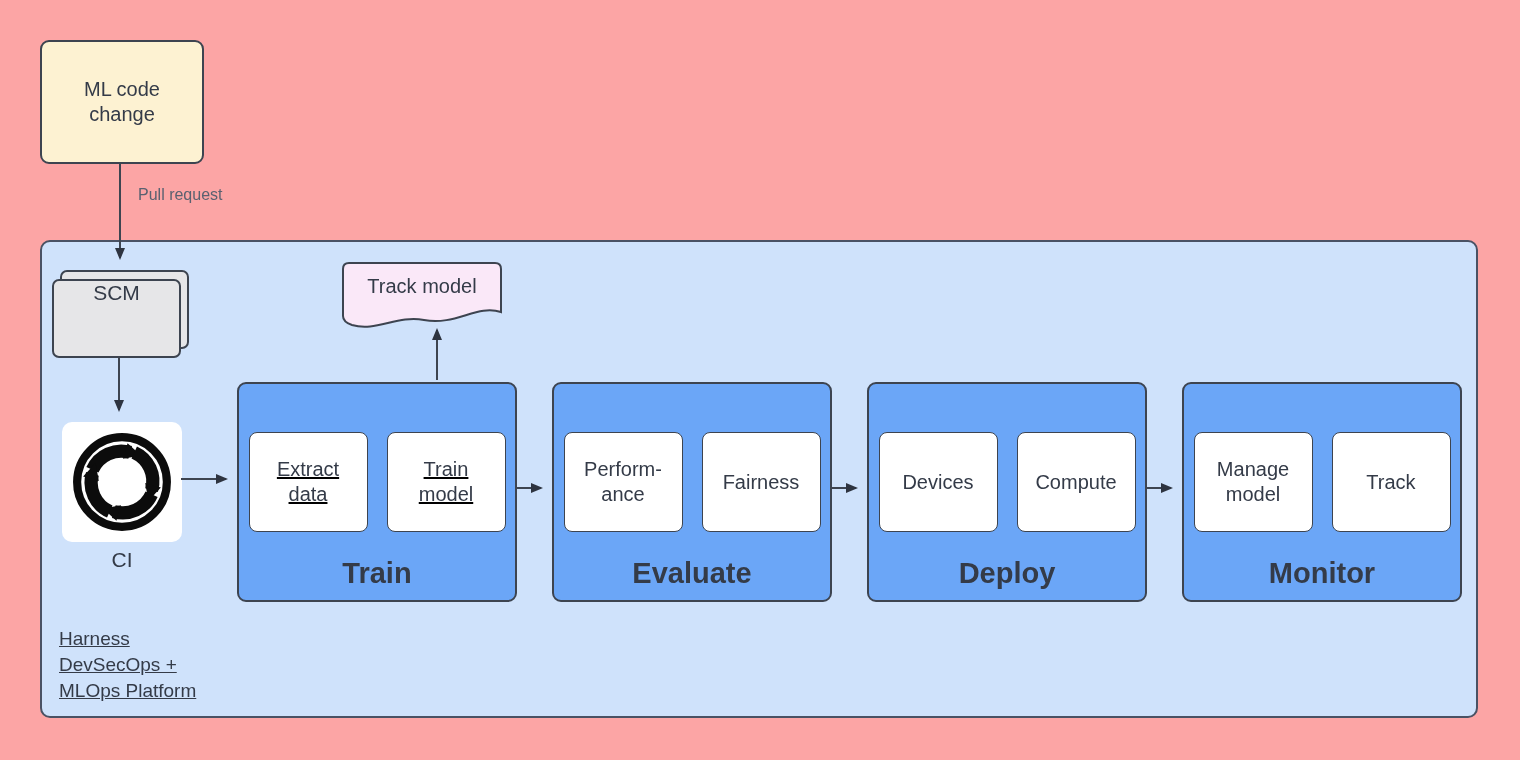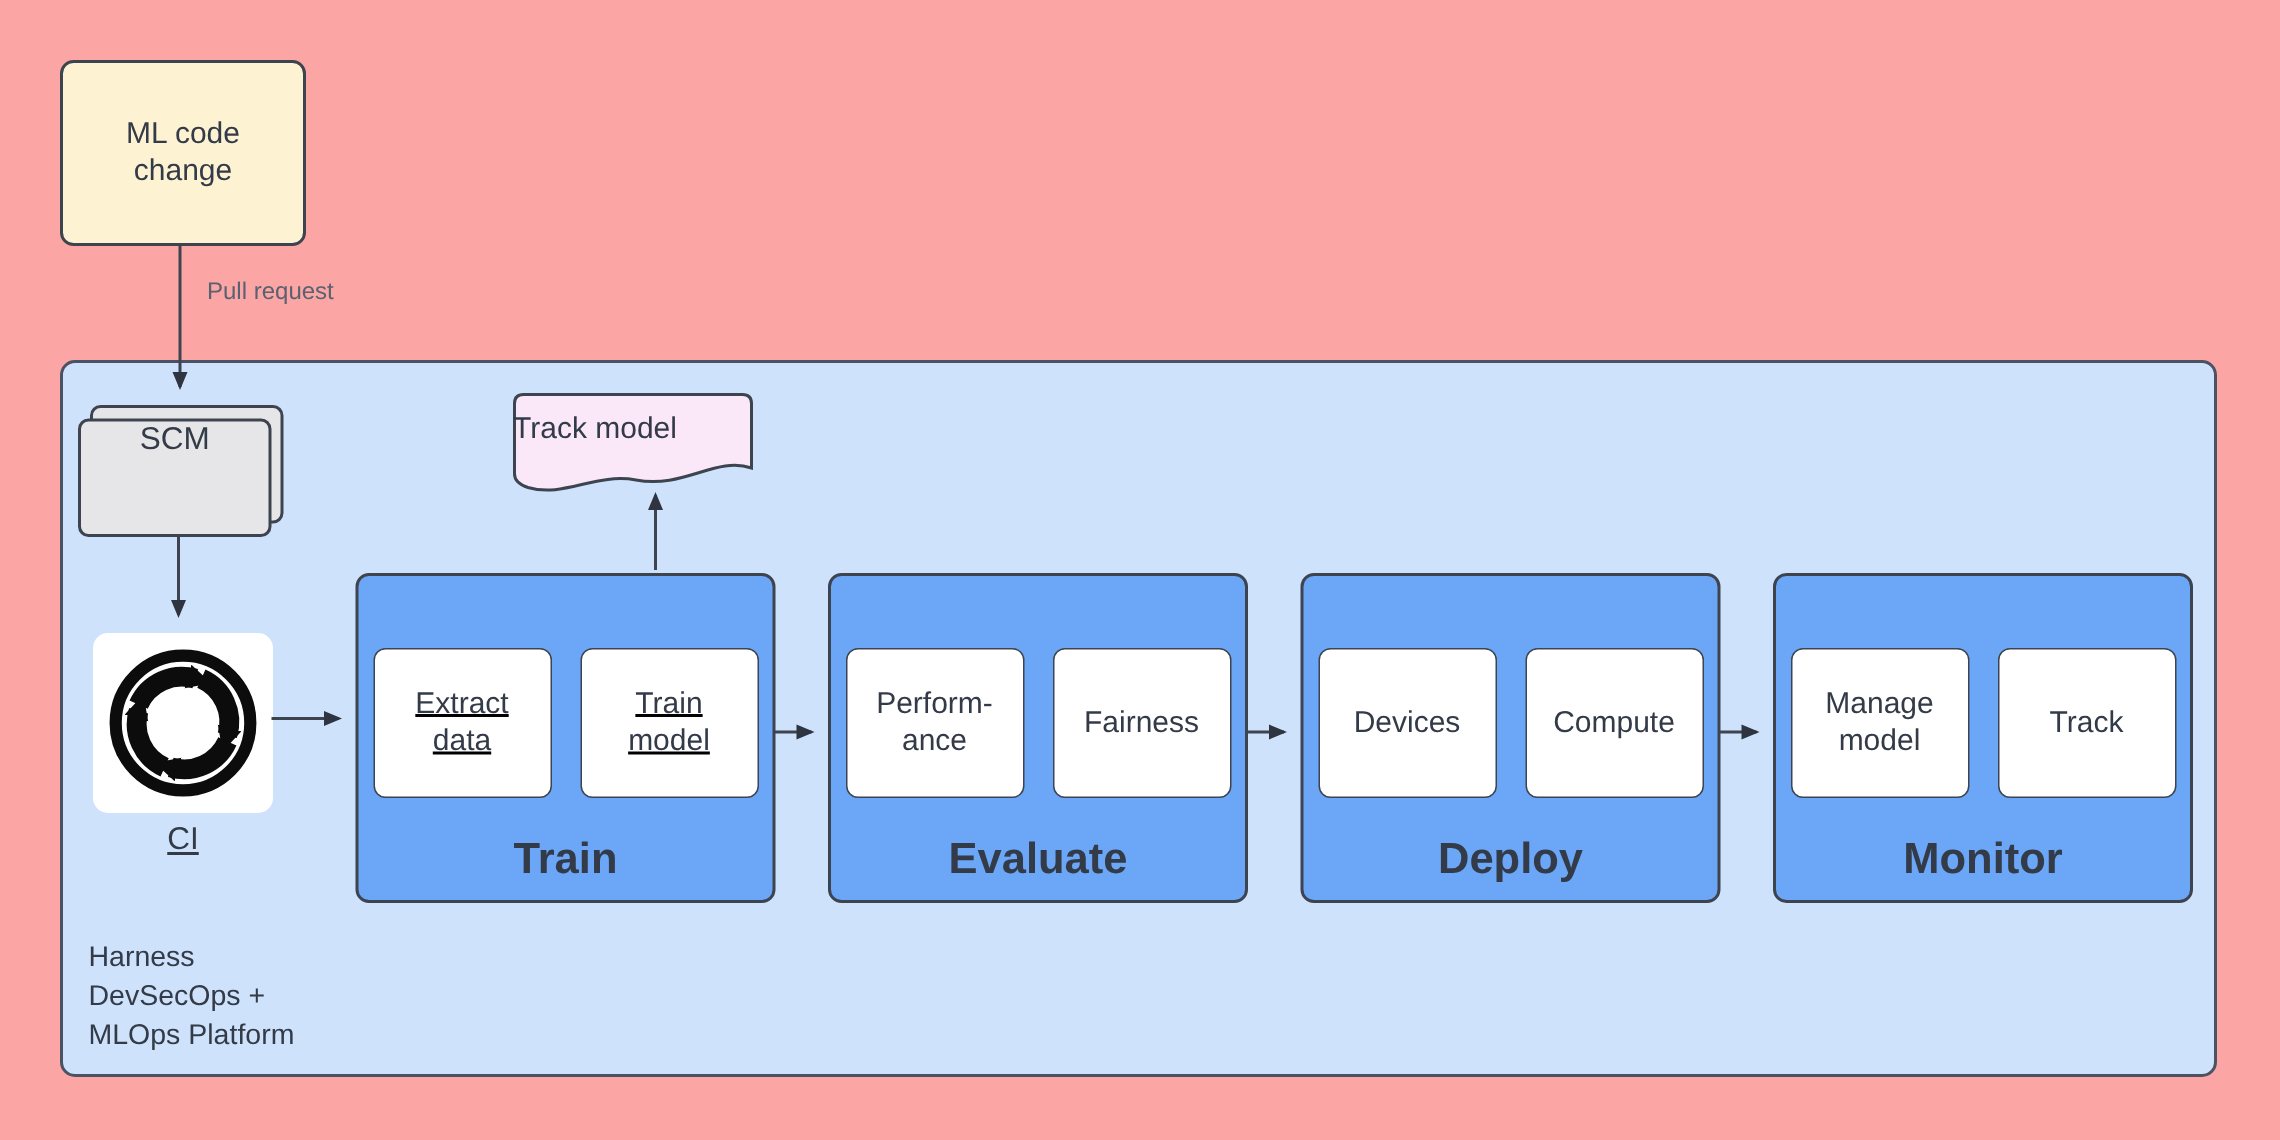--- a/index.html
+++ b/index.html
@@ -24,41 +24,41 @@
     background:#e6e6e8;border:2px solid #3d4450;border-radius:7px;box-sizing:border-box;}
   .scm-front{position:absolute;left:10px;top:37px;width:129px;height:79px;
     background:#e6e6e8;border:2px solid #3d4450;border-radius:7px;box-sizing:border-box;
     display:flex;justify-content:center;font-size:21px;color:#343b48;}
 
   
   .ci-box{position:absolute;left:20px;top:180px;width:120px;height:120px;
     background:#fff;border-radius:10px;display:flex;align-items:center;justify-content:center;}
   .ci-box svg{width:102px;height:102px;}
   .ci-label{position:absolute;left:20px;top:306px;width:120px;text-align:center;
-    font-size:21px;color:#343b48;text-decoration:underline;}
+    font-size:21px;color:#343b48;}
 
   
   .doc{position:absolute;left:300px;top:20px;width:160px;height:72px;}
   .doc svg{position:absolute;left:0;top:0;}
-  .doc .doc-label{position:absolute;left:0;top:13px;width:100%;
+  .doc .doc-label{position:absolute;left:0;top:13px;width:100%;text-align:center;
     font-size:20px;color:#343b48;}
 
   
   .stage{position:absolute;top:140px;width:280px;height:220px;
     background:#6ba6f7;border:2px solid #3d4450;border-radius:9px;box-sizing:border-box;}
   .stage .steps{display:flex;justify-content:center;gap:19px;padding-top:48px;}
   .step{width:119px;height:100px;background:#fff;border:1.5px solid #3d4450;border-radius:8px;
     box-sizing:border-box;display:flex;align-items:center;justify-content:center;text-align:center;
     font-size:20px;color:#343b48;line-height:1.25;}
   .stage-title{position:absolute;bottom:10px;left:0;width:100%;text-align:center;
     font-size:29px;font-weight:bold;color:#343b48;}
   .stage-train{left:195px;text-decoration:underline;} .stage-evaluate{left:510px;}
   .stage-deploy{left:825px;} .stage-monitor{left:1140px;}
 
-  .platform-label{position:absolute;left:17px;top:384px;font-size:19px;color:#343b48;line-height:1.38;}
+  .platform-label{position:absolute;left:17px;top:384px;font-size:19px;color:#343b48;line-height:1.38;text-decoration:underline;}
 
   .connectors{position:absolute;left:0;top:0;width:1520px;height:760px;pointer-events:none;}
 </style>
 </head>
 <body>
 
 <div class="canvas">
 
   <div class="ml-code">
     <span class="pre">ML code

